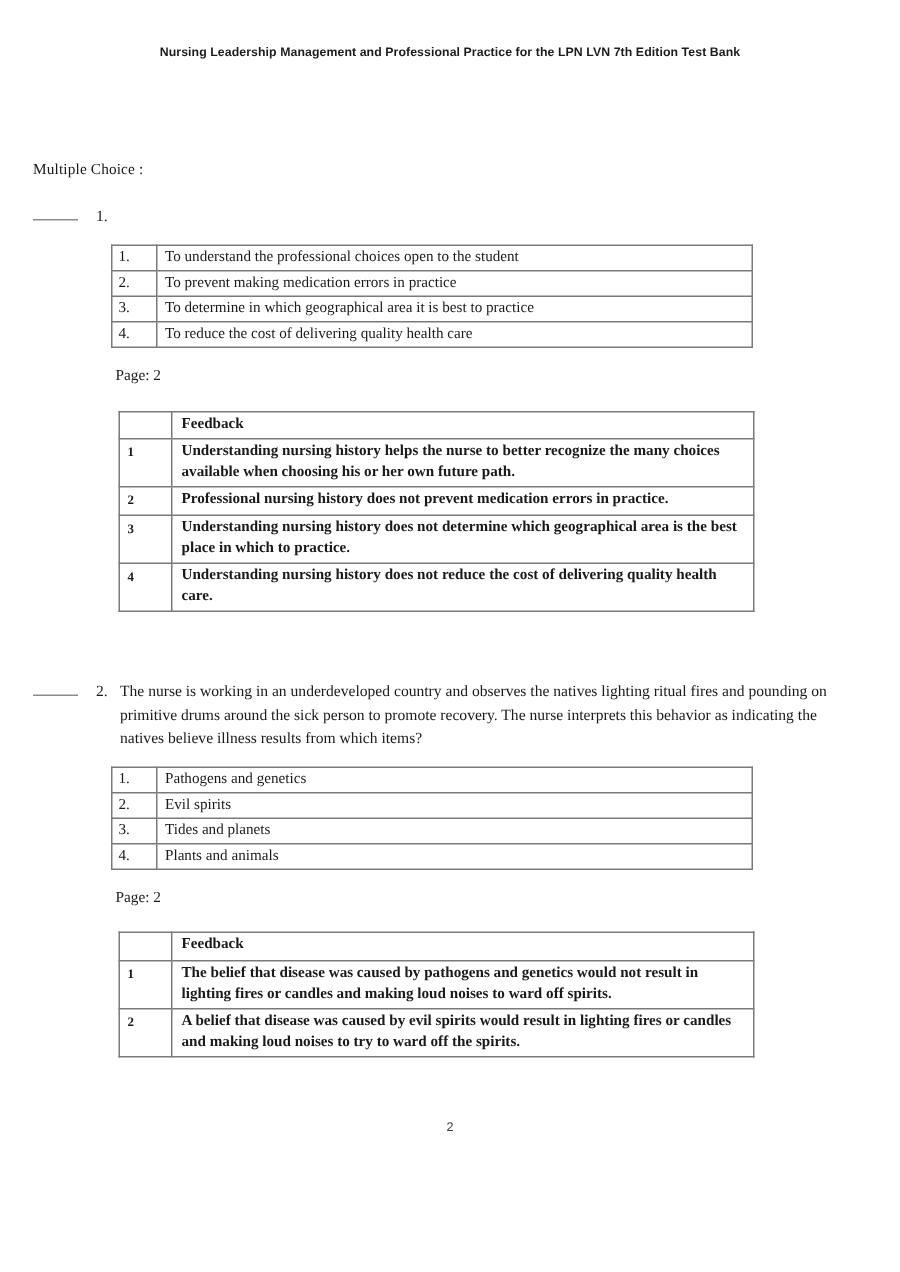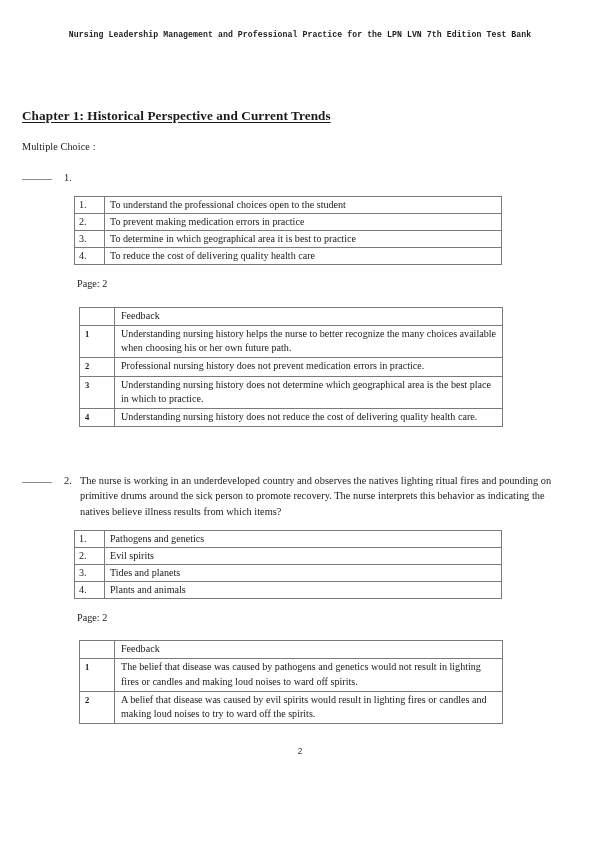--- a/index.html
+++ b/index.html
@@ -24,21 +24,21 @@
     overflow: hidden;
   }
 
   
   .doc-header {
     position: absolute;
     top: 30px;
     left: 0;
     width: 600px;
     text-align: center;
-    font-family: Liberation Mono, monospace;
+    font-family: Liberation Sans, sans-serif;
     font-weight: bold;
     font-size: 8.2px;
     letter-spacing: 0.06px;
     color: #1c1c1c;
   }
 
   
   .content {
     position: absolute;
     top: 108px;
@@ -130,20 +130,21 @@
   table.fb-table {
     width: 424px;
     margin: 15px 0 0 57px;
   }
   table.fb-table td {
     border: 1.1px solid #7a7a7a;
     font-size: 10.1px;
     line-height: 14.2px;
     padding: 1px 5px 2px 6px;
     vertical-align: top;
+    font-weight: bold;
   }
   table.fb-table td.fb-num {
     width: 23px;
     font-size: 8.6px;
     font-weight: bold;
     padding-left: 5px;
     padding-top: 1px;
     text-align: left;
     vertical-align: top;
   }
@@ -166,21 +167,20 @@
 </style>
 </head>
 <body>
 
 <div class="page">
 
   <div class="doc-header">Nursing Leadership Management and Professional Practice for the LPN LVN 7th Edition Test Bank</div>
 
   <div class="content">
 
-    <h1 class="chapter-title">Chapter 1: Historical Perspective and Current Trends</h1>
 
     <div class="section-label">Multiple Choice :</div>
 
     <div class="question">
       <div class="q-row">
         <span class="q-blank"></span>
         <span class="q-num">1.</span>
       </div>
 
       <table class="opt-table">

